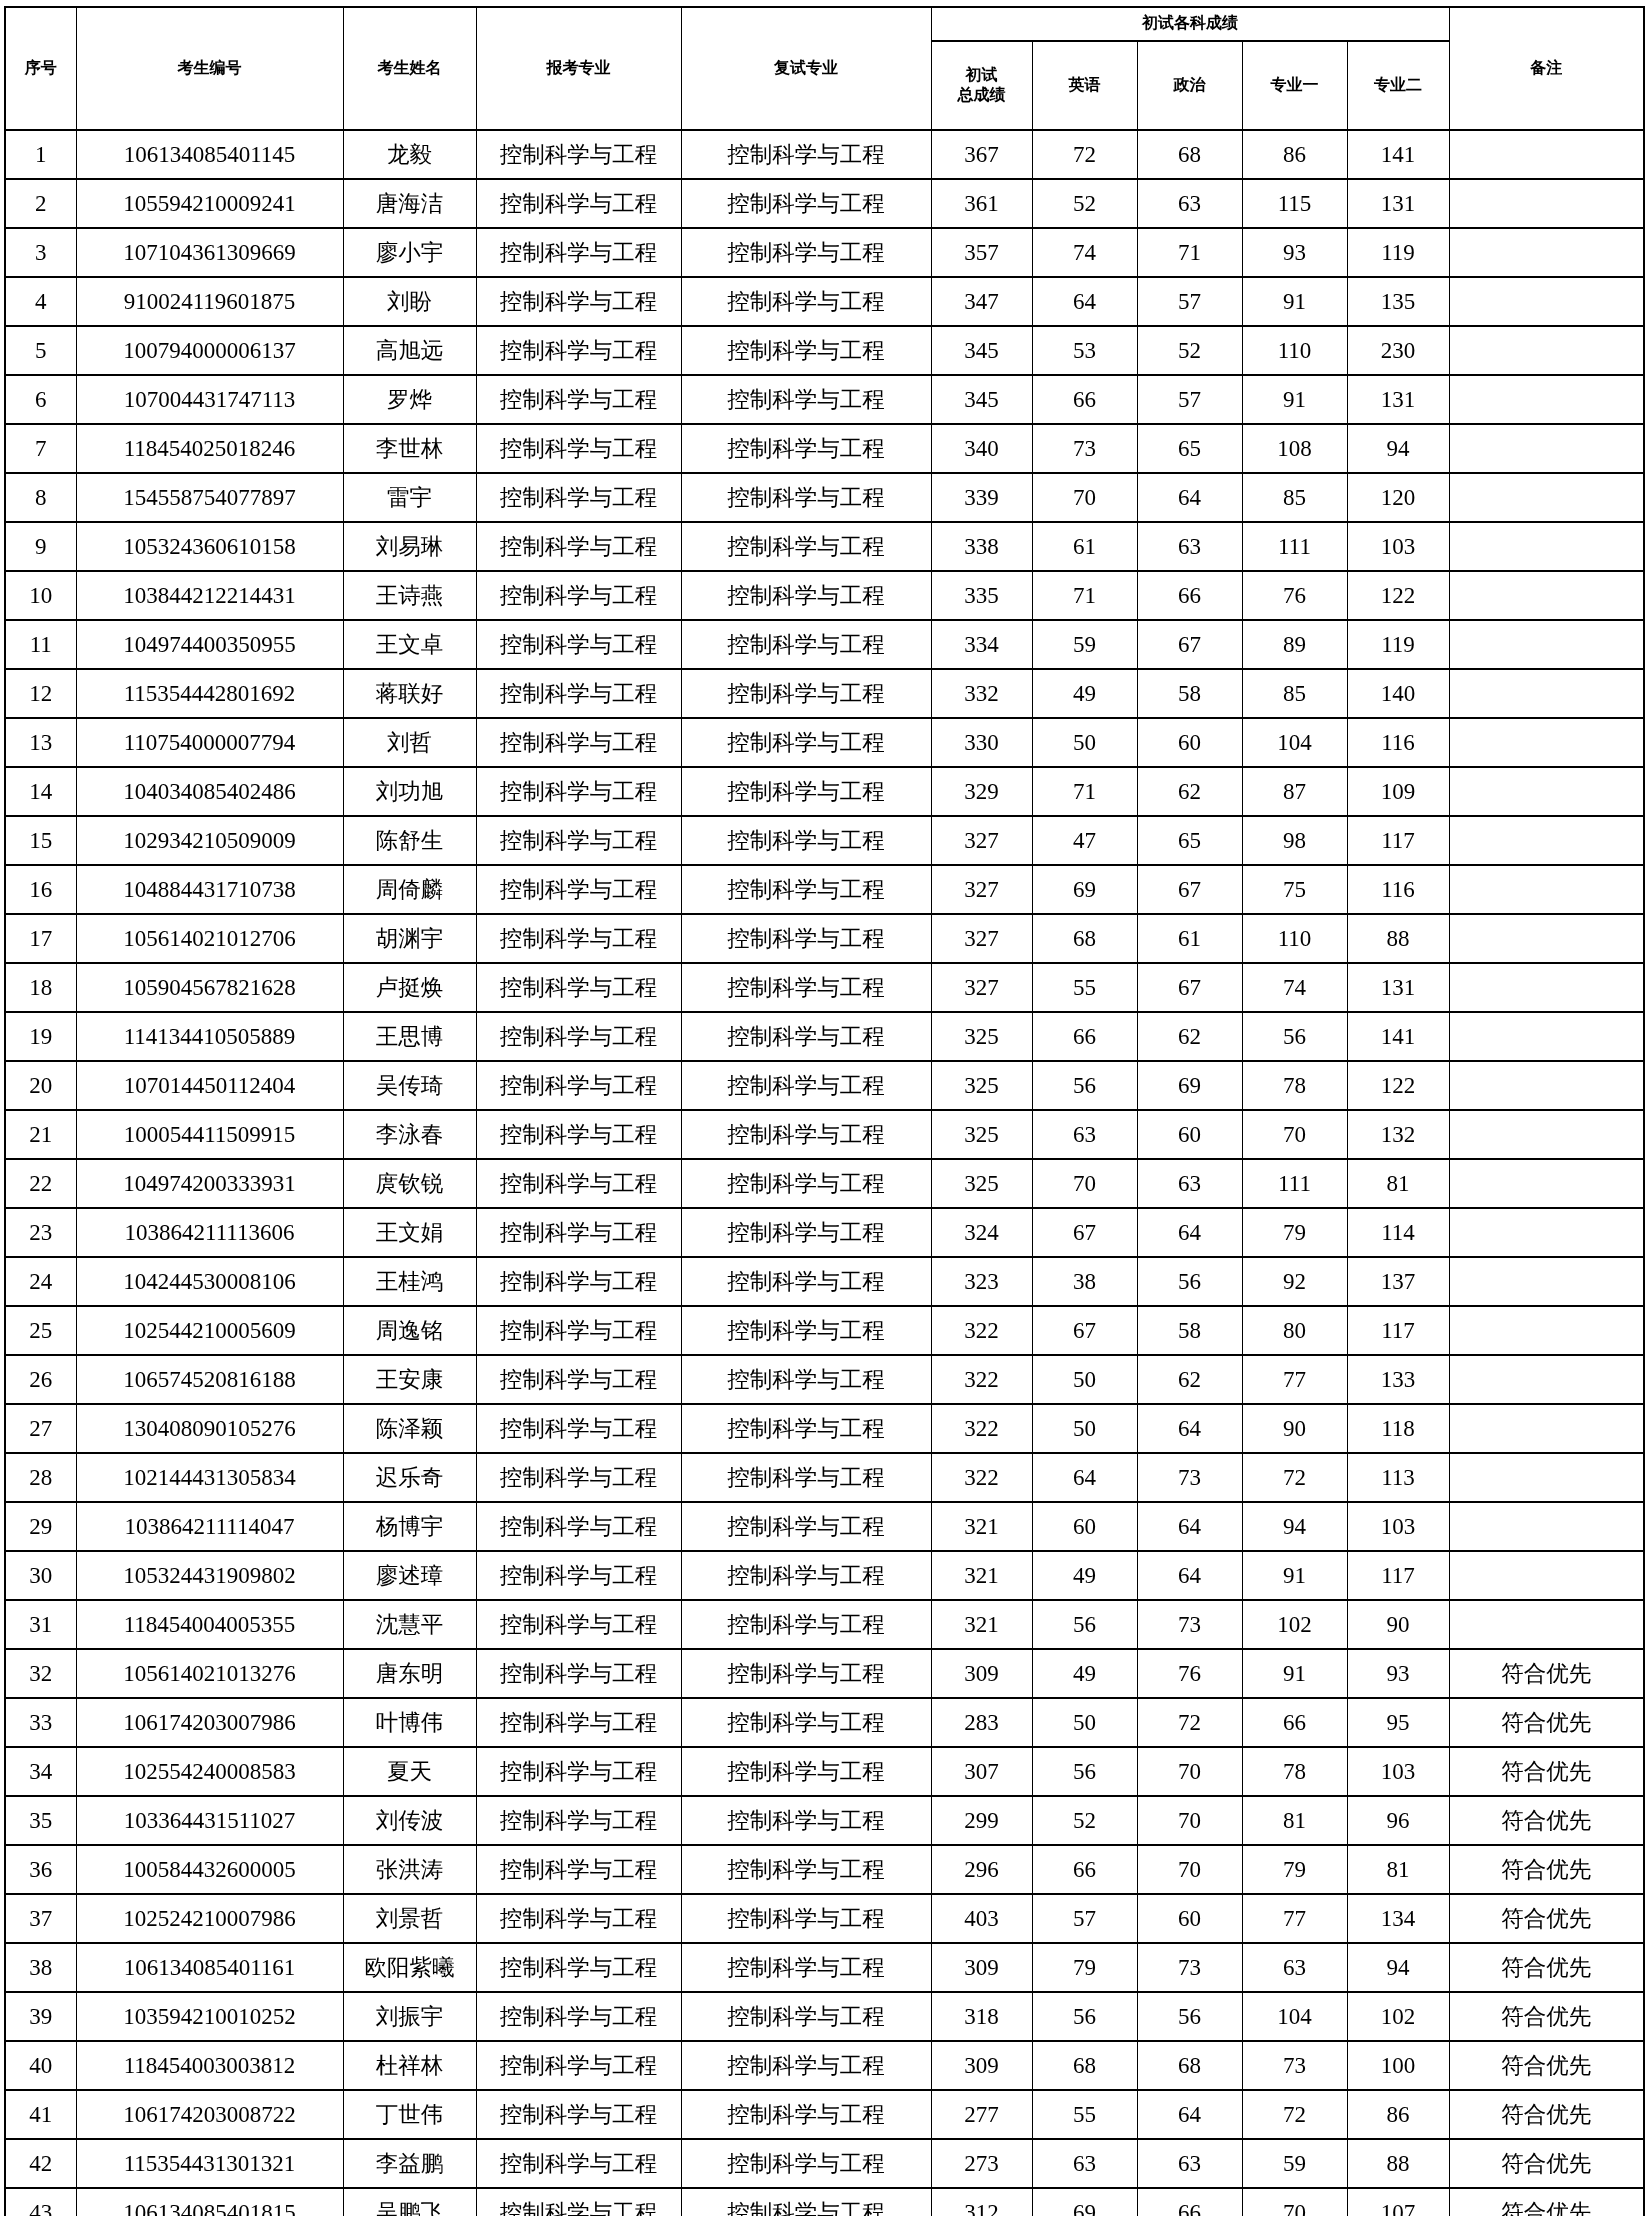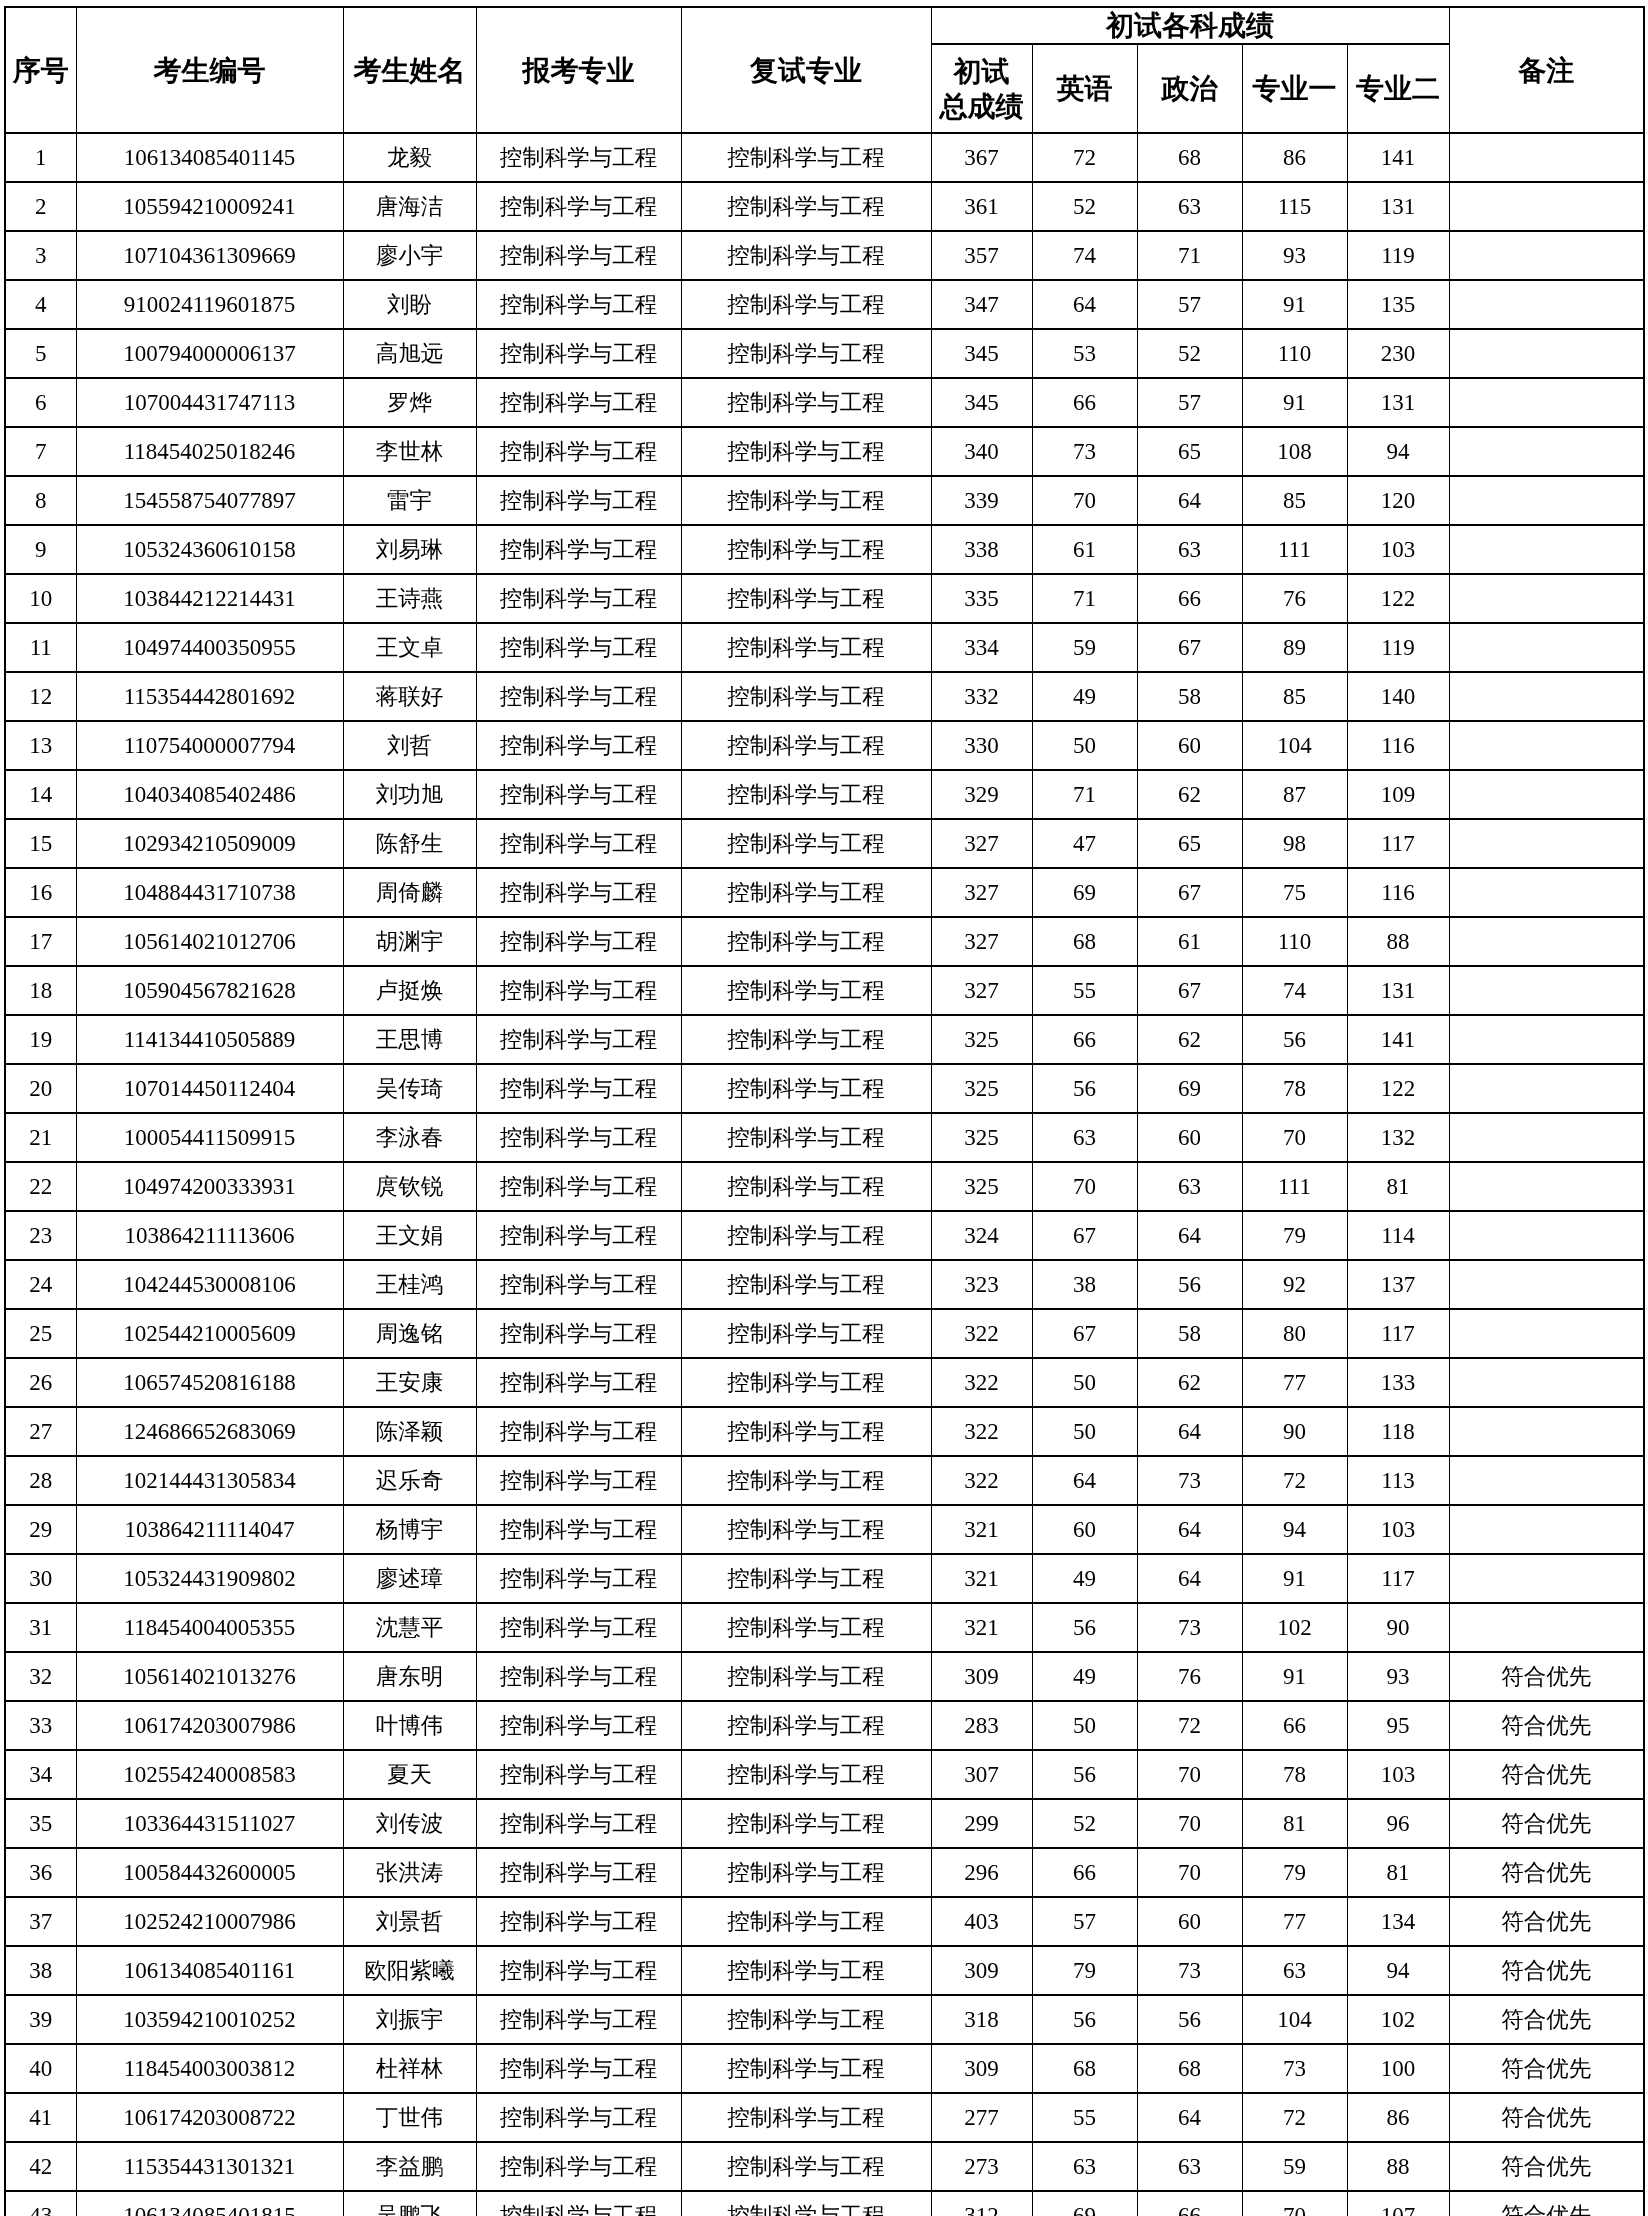--- a/index.html
+++ b/index.html
@@ -32,23 +32,23 @@
     border-bottom-width: 2.4px;
     padding: 0 3.2px;
     text-align: center;
     vertical-align: middle;
     color: #000000;
     overflow: hidden;
     white-space: nowrap;
   }
   table.score-table { border-width: 2.4px; }
   thead th {
-    font-family: Liberation Sans, sans-serif;
+    font-family: Liberation Mono, monospace;
     font-weight: bold;
-    font-size: 28px;
+    font-size: 16px;
     line-height: 1.25;
   }
   thead tr.group-row { height: 34px; }
   thead tr.sub-row { height: 89px; }
   tbody td {
     font-family: "Liberation Serif", "DejaVu Serif", serif;
     font-weight: normal;
     font-size: 23px;
     height: 47px;
   }
@@ -430,21 +430,21 @@
     <td class="c-major-retest">控制科学与工程</td>
     <td class="c-total">322</td>
     <td class="c-english">50</td>
     <td class="c-politics">62</td>
     <td class="c-major1">77</td>
     <td class="c-major2">133</td>
     <td class="c-remark"></td>
   </tr>
         <tr>
     <td class="c-seq">27</td>
-    <td class="c-id">124686652683069</td>
+    <td class="c-id">130408090105276</td>
     <td class="c-name">陈泽颖</td>
     <td class="c-major-applied">控制科学与工程</td>
     <td class="c-major-retest">控制科学与工程</td>
     <td class="c-total">322</td>
     <td class="c-english">50</td>
     <td class="c-politics">64</td>
     <td class="c-major1">90</td>
     <td class="c-major2">118</td>
     <td class="c-remark"></td>
   </tr>

